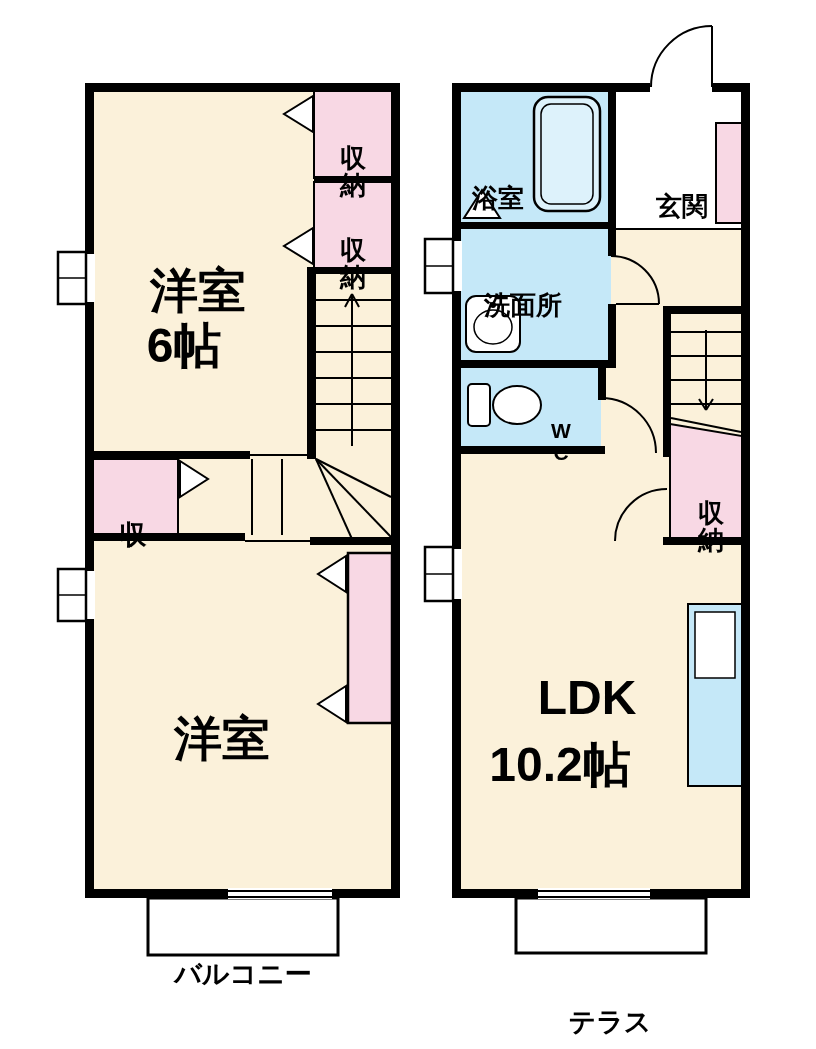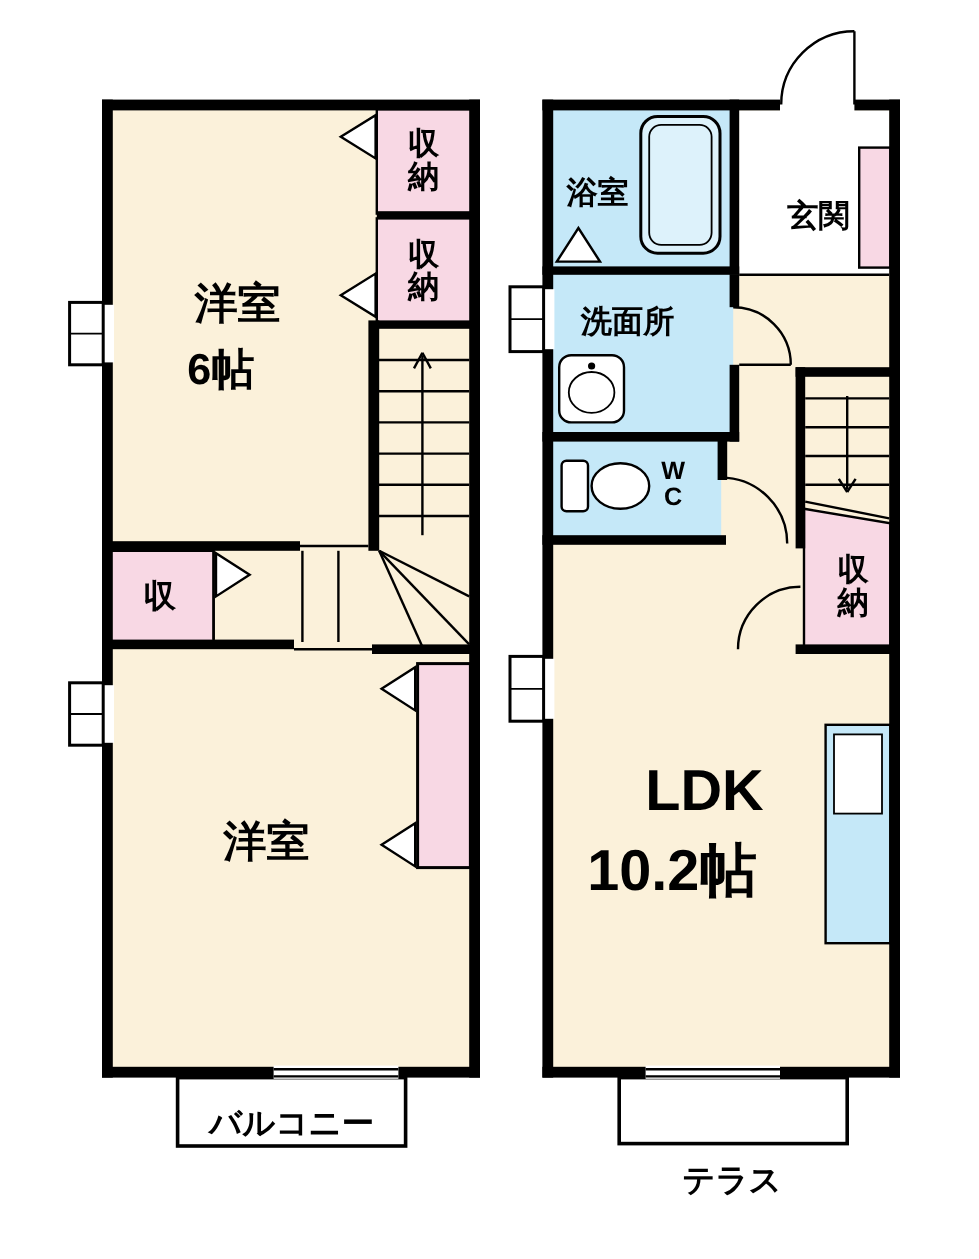--- a/index.html
+++ b/index.html
@@ -5,24 +5,25 @@
   html,body{margin:0;padding:0;background:#ffffff;}
   .canvas{
     position:relative;width:816px;height:1049px;background:#ffffff;overflow:hidden;
     font-family:"Liberation Sans","DejaVu Sans",sans-serif;
   }
   .canvas svg{position:absolute;left:0;top:0;}
   .label{
     position:absolute;transform:translate(-50%,-50%);
     color:#000;font-weight:600;white-space:nowrap;line-height:1.05;
     font-family:"Liberation Sans","DejaVu Sans",sans-serif;
+    margin-top:38px;
   }
   .label.v{white-space:normal;word-break:break-all;text-align:center;}
   .fs48{font-size:48px;}
-  .fs44{font-size:36px;}
+  .fs44{font-size:48px;}
   .fs27{font-size:27px;}
   .fs26{font-size:26px;}
   .fs23{font-size:21px;}
 </style>
 </head>
 <body>
 
 <div class="canvas">
 
 <svg width="816" height="1049" viewBox="0 0 816 1049">
@@ -189,21 +190,21 @@
 
   <div class="label fs44" style="left:198px;top:253px;">洋室</div>
   <div class="label fs44" style="left:184px;top:308px;">6帖</div>
   <div class="label v fs26" style="left:353px;top:134px;width:27px;">収納</div>
   <div class="label v fs26" style="left:353px;top:226px;width:27px;">収納</div>
   <div class="label fs27" style="left:133px;top:497px;">収</div>
   <div class="label fs44" style="left:222px;top:701px;">洋室</div>
   <div class="label fs27" style="left:243px;top:936px;">バルコニー</div>
 
   <div class="label fs26" style="left:498px;top:161px;">浴室</div>
-  <div class="label fs26" style="left:682px;top:180px;">玄関</div>
+  <div class="label fs26" style="left:682px;top:169px;">玄関</div>
   <div class="label fs26" style="left:523px;top:268px;">洗面所</div>
   <div class="label v fs23" style="left:561px;top:404px;width:24px;">WC</div>
   <div class="label v fs26" style="left:711px;top:489px;width:27px;">収納</div>
   <div class="label fs48" style="left:587px;top:660px;">LDK</div>
   <div class="label fs48" style="left:560px;top:727px;">10.2帖</div>
   <div class="label fs27" style="left:610px;top:984px;">テラス</div>
 
 </div>
 
 </body></html>

